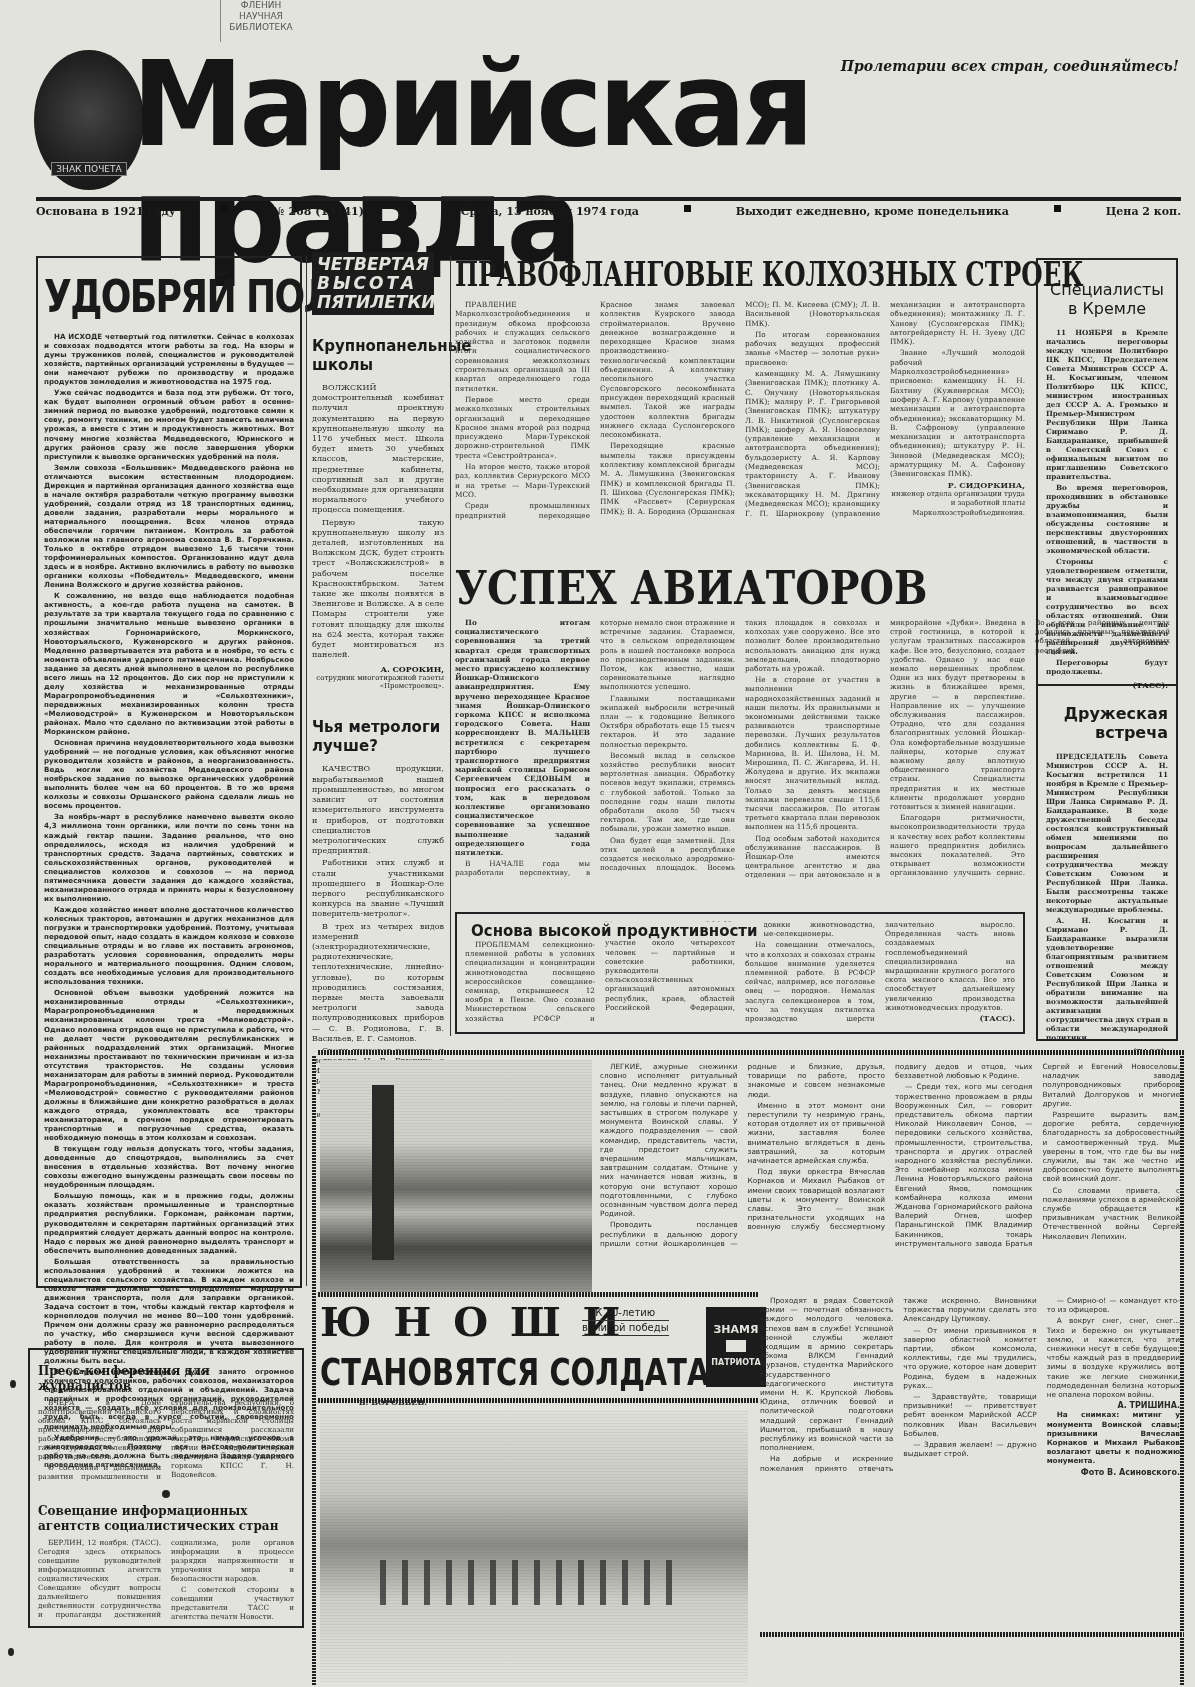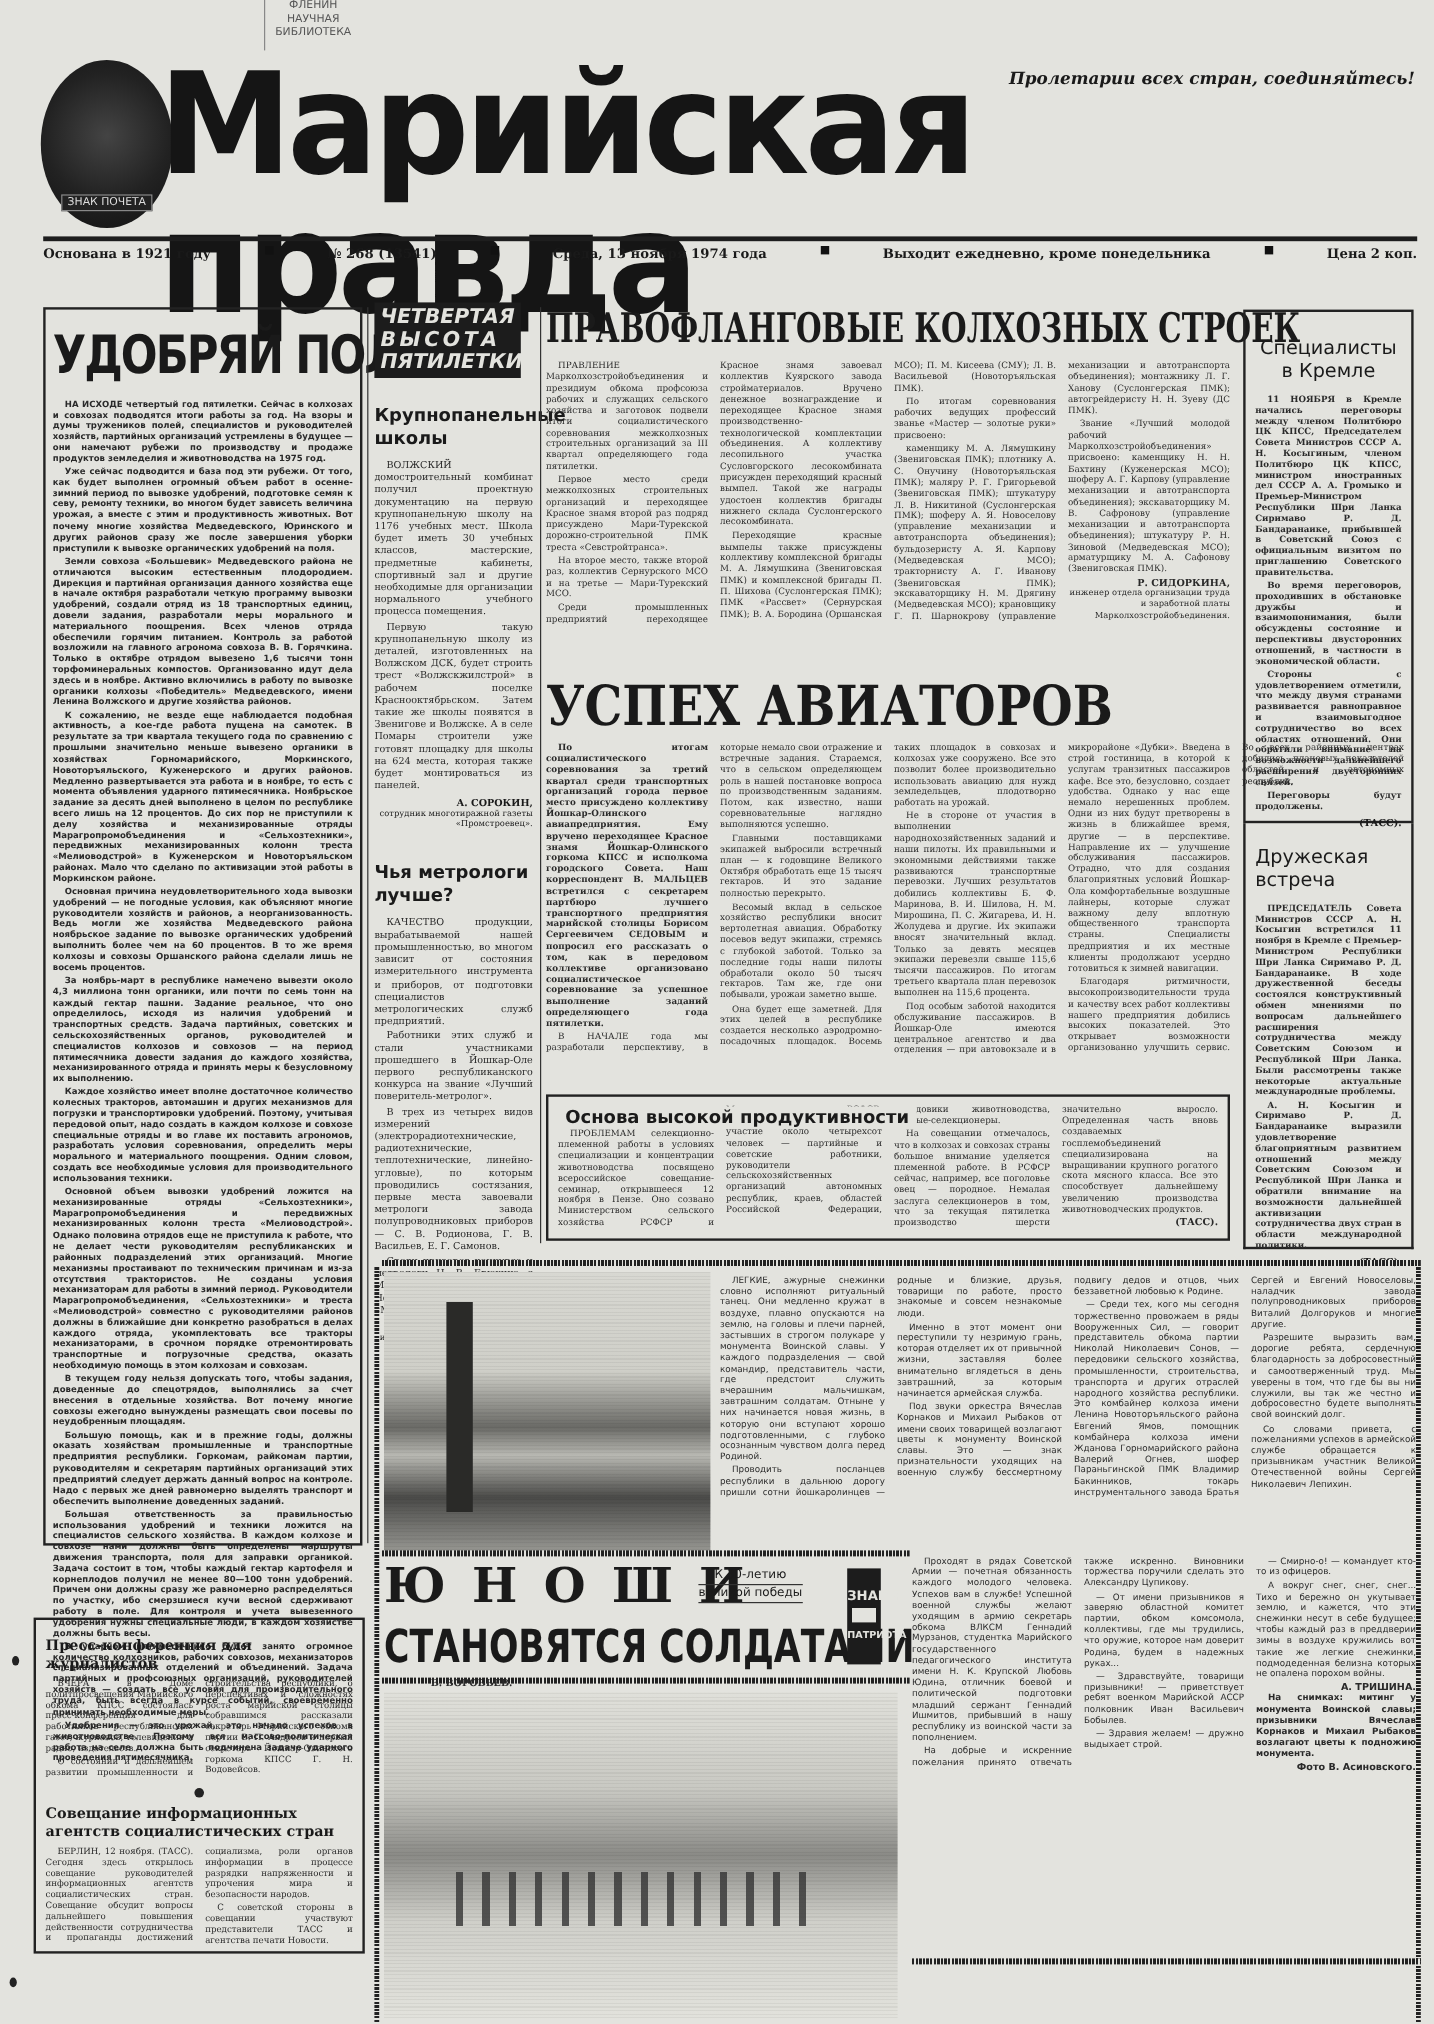--- a/index.html
+++ b/index.html
@@ -117,21 +117,21 @@
     <div style="font-family:'DejaVu Sans',sans-serif;font-size:16px;line-height:19px;text-align:center;margin-bottom:10px;">Специалисты в Кремле</div>
     <div class="col-text" style="font-size:7.2px;line-height:9px;font-weight:bold;">
       <p>11 НОЯБРЯ в Кремле начались переговоры между членом Политбюро ЦК КПСС, Председателем Совета Министров СССР А. Н. Косыгиным, членом Политбюро ЦК КПСС, министром иностранных дел СССР А. А. Громыко и Премьер-Министром Республики Шри Ланка Сиримаво Р. Д. Бандаранаике, прибывшей в Советский Союз с официальным визитом по приглашению Советского правительства.</p>
       <p>Во время переговоров, проходивших в обстановке дружбы и взаимопонимания, были обсуждены состояние и перспективы двусторонних отношений, в частности в экономической области.</p>
       <p>Стороны с удовлетворением отметили, что между двумя странами развивается равноправное и взаимовыгодное сотрудничество во всех областях отношений. Они обратили внимание на возможности дальнейшего расширения двусторонних связей.</p>
       <p>Переговоры будут продолжены.</p>
     </div>
     <div class="sig" style="margin-top:4px;">(ТАСС).</div>
   </div>
   <div class="abs box" style="left:1036px;top:686px;width:142px;height:355px;padding:18px 8px 6px;box-sizing:border-box;border-top:none;">
-    <div style="font-family:'DejaVu Sans',sans-serif;font-size:16px;line-height:19px;text-align:left;margin-bottom:10px;">Дружеская встреча</div>
+    <div style="font-family:'DejaVu Sans',sans-serif;font-size:16px;line-height:19px;text-align:right;margin-bottom:10px;font-weight:bold;">Дружеская встреча</div>
     <div class="col-text" style="font-size:7.2px;line-height:9px;font-weight:bold;">
       <p>ПРЕДСЕДАТЕЛЬ Совета Министров СССР А. Н. Косыгин встретился 11 ноября в Кремле с Премьер-Министром Республики Шри Ланка Сиримаво Р. Д. Бандаранаике. В ходе дружественной беседы состоялся конструктивный обмен мнениями по вопросам дальнейшего расширения сотрудничества между Советским Союзом и Республикой Шри Ланка. Были рассмотрены также некоторые актуальные международные проблемы.</p>
       <p>А. Н. Косыгин и Сиримаво Р. Д. Бандаранаике выразили удовлетворение благоприятным развитием отношений между Советским Союзом и Республикой Шри Ланка и обратили внимание на возможности дальнейшей активизации сотрудничества двух стран в области международной политики.</p>
     </div>
     <div class="sig" style="margin-top:4px;">(ТАСС).</div>
   </div>
 
   <div class="abs" style="left:455px;top:562px;width:570px;height:320px;">
     <div style="font-family:'DejaVu Serif',serif;font-weight:bold;font-size:46px;line-height:52px;white-space:nowrap;width:375px;transform:scaleX(0.86);transform-origin:left;">УСПЕХ АВИАТОРОВ</div>
     <div class="col-text" style="column-count:4;column-gap:10px;height:262px;font-size:7.3px;line-height:9.2px;margin-top:4px;">
@@ -174,21 +174,21 @@
 
   <div class="abs dash-rule" style="left:318px;top:1292px;width:440px;"></div>
   <div class="abs" style="left:320px;top:1300px;width:440px;height:100px;">
     <div style="font-family:'DejaVu Serif',serif;font-weight:bold;font-size:40px;line-height:44px;letter-spacing:4px;">Ю Н О Ш И</div>
     <div style="position:absolute;left:262px;top:6px;font-family:'DejaVu Sans',sans-serif;font-size:10px;line-height:14px;text-align:center;">
       <div style="border-bottom:1px solid #333;">К 30-летию</div>
       <div style="border-bottom:1px solid #333;">великой победы</div>
     </div>
     <div style="font-family:'DejaVu Sans',sans-serif;font-weight:bold;font-size:38px;line-height:48px;transform:scaleX(0.76);transform-origin:left;white-space:nowrap;margin-top:4px;">СТАНОВЯТСЯ СОЛДАТАМИ</div>
   </div>
-  <div class="abs" style="left:706px;top:1307px;width:28px;height:80px;background:#1c1c1c;color:#e3e3de;font-family:'DejaVu Sans',sans-serif;font-weight:bold;font-size:11px;line-height:13px;text-align:center;padding-top:16px;box-sizing:border-box;">
+  <div class="abs" style="left:706px;top:1307px;width:60px;height:80px;background:#1c1c1c;color:#e3e3de;font-family:'DejaVu Sans',sans-serif;font-weight:bold;font-size:11px;line-height:13px;text-align:center;padding-top:16px;box-sizing:border-box;">
     <div>ЗНАМЯ</div>
     <div style="margin:4px auto;width:20px;height:12px;background:#e3e3de;"></div>
     <div style="font-size:8px;">ПАТРИОТА</div>
   </div>
   <div class="abs dash-rule" style="left:318px;top:1398px;width:440px;"></div>
 
   <div class="abs photo" style="left:320px;top:1410px;width:428px;height:272px;background:
     repeating-linear-gradient(0deg,rgba(0,0,0,.05) 0 1px,transparent 1px 3px),
     linear-gradient(180deg,#e0e0da 0%,#c8c8c2 30%,#8a8a86 50%,#cfcfc9 70%,#e2e2dc 100%);"></div>
   <div class="abs" style="left:380px;top:1560px;width:300px;height:45px;background:repeating-linear-gradient(90deg,#333 0 6px,transparent 6px 22px);opacity:.8;"></div>

